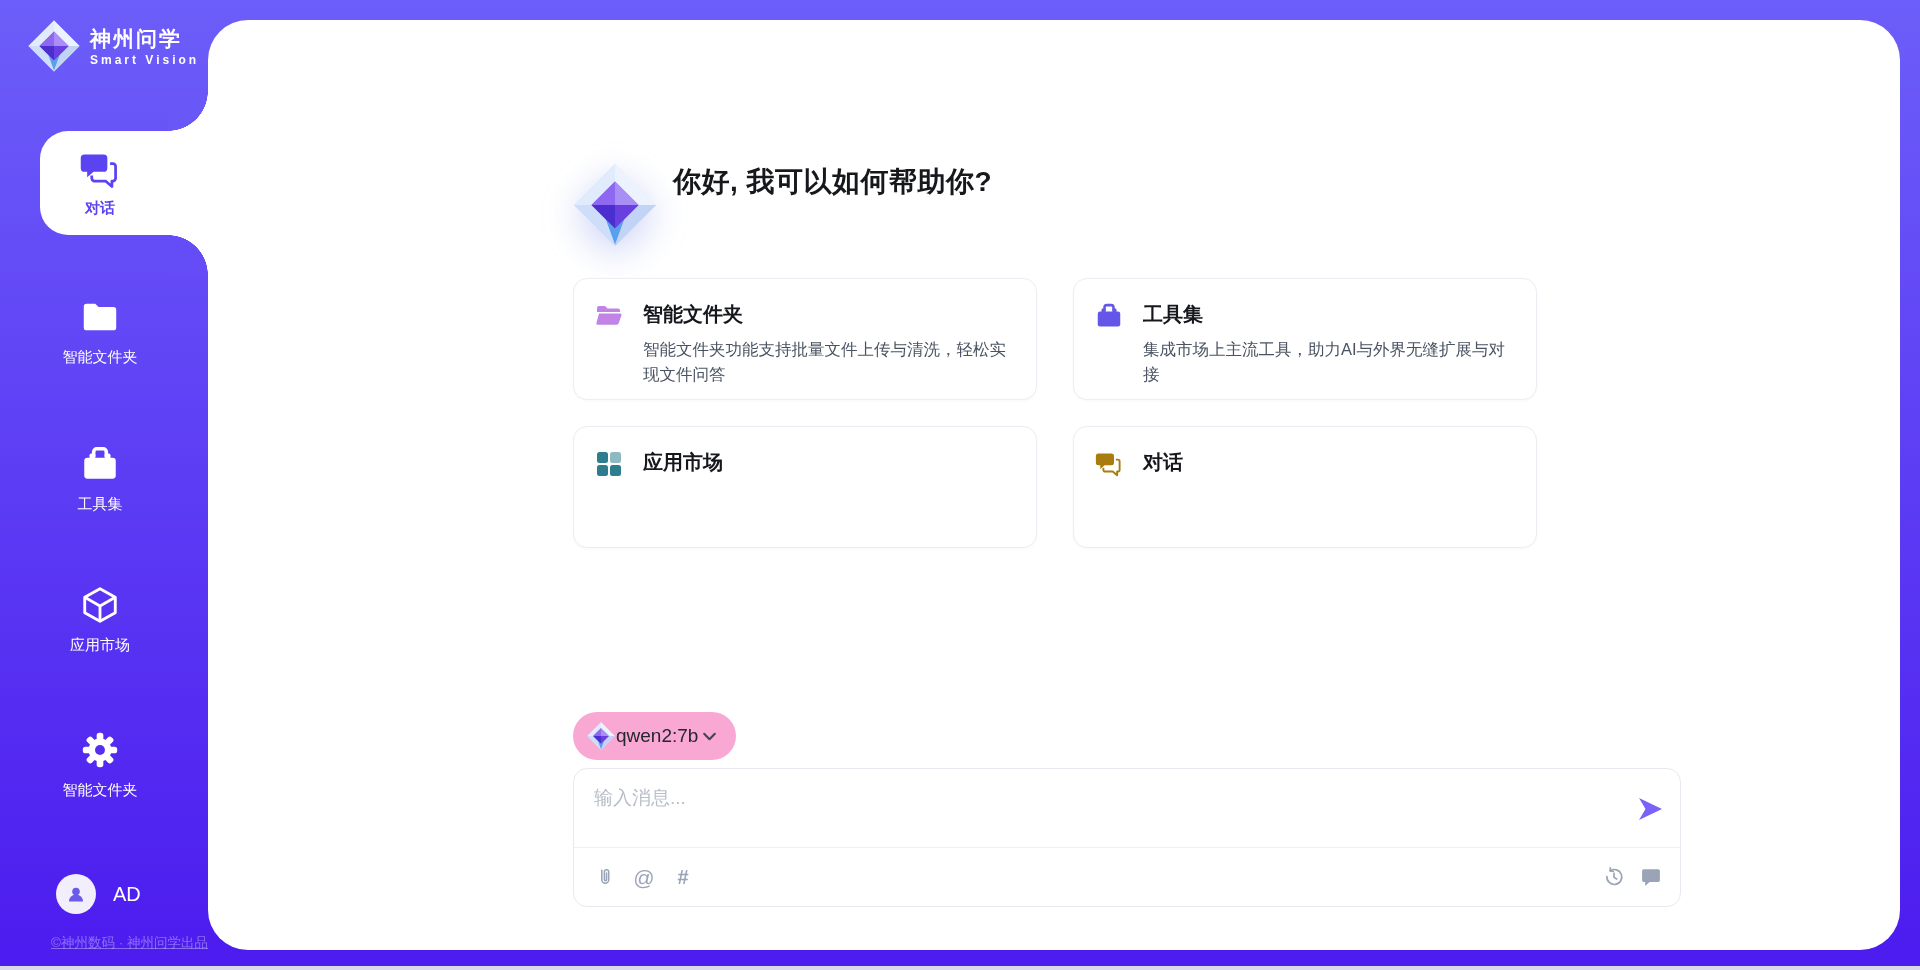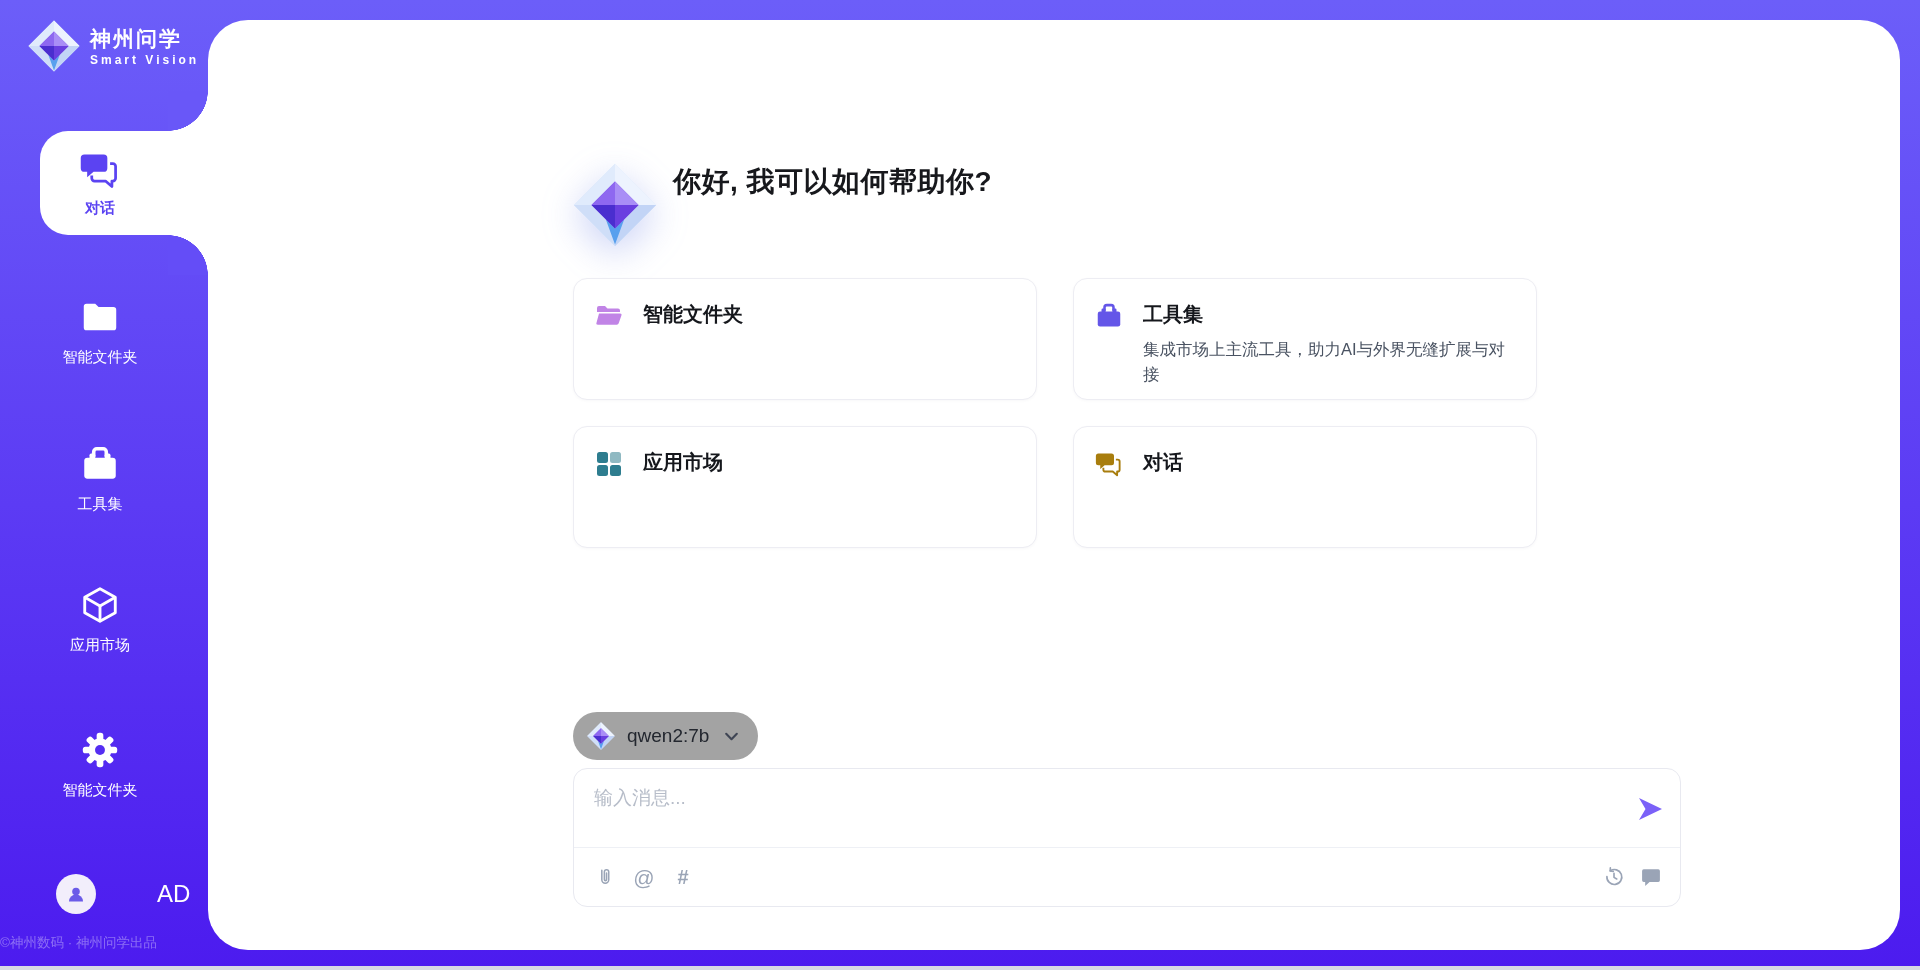--- a/index.html
+++ b/index.html
@@ -25,43 +25,43 @@
   .tab-active .nav-icon { width:44px; height:44px; }
   .tab-active .nav-label { font-size:15px; font-weight:600; }
 
   .nav-item { position:absolute; left:0; width:200px; text-align:center; color:#ffffff; cursor:pointer; }
   .nav-item .nav-icon { width:42px; height:42px; display:inline-block; }
   .nav-item .nav-label { display:block; margin-top:6px; font-size:15px; }
 
   .user-row { position:absolute; left:56px; top:874px; display:flex; align-items:center; gap:17px; cursor:pointer; }
   .avatar { width:40px; height:40px; border-radius:50%; background:#f2eefb; display:flex; align-items:center; justify-content:center; }
   .avatar svg { width:24px; height:24px; }
-  .user-name { color:#fff; font-size:24px;margin-left:44px; }
-  .sidebar-footer { position:absolute; left:0; top:934px; width:208px; text-align:left;
-                    font-size:13.5px; color:rgba(255,255,255,0.35); white-space:nowrap; }
+  .user-name { color:#fff; font-size:20px; }
+  .sidebar-footer { position:absolute; left:0; top:934px; width:208px; text-align:right;
+                    font-size:13.5px; color:rgba(255,255,255,0.35); white-space:nowrap;text-decoration:underline; }
 
   
   .content { position:absolute; left:208px; top:20px; width:1692px; height:930px;
              background:#ffffff; border-radius:40px; }
 
   .greeting { position:absolute; left:365px; top:143px; display:flex; gap:16px; }
   .greeting svg.diamond { width:84px; height:84px; filter:drop-shadow(0 10px 18px rgba(110,130,230,0.35)); }
   .greeting h1 { font-size:28px; font-weight:800; color:#17181c; letter-spacing:0.5px; }
 
   .cards { position:absolute; left:365px; top:258px; display:grid;
            grid-template-columns:464px 464px; column-gap:36px; row-gap:26px; }
   .card { height:122px; background:#fff; border:1px solid #ededf3; border-radius:14px;
           padding:22px 20px 0 20px; display:flex; gap:19px; cursor:pointer;
           box-shadow:0 1px 3px rgba(25,25,60,0.03); }
   .card-icon { width:30px; height:30px; flex:none; margin-top:0; }
   .card-title { font-size:20px; font-weight:700; color:#15171c; margin-bottom:9px; }
   .card-desc  { font-size:16.5px; color:#4a5362; line-height:25px; }
 
   .model-pill { position:absolute; left:365px; top:692px; height:48px; border-radius:24px;
-                background:#a3a3a3; display:flex; align-items:center; gap:12px;
+                background:#f9a8d4; display:flex; align-items:center; gap:1px;
                 padding:0 18px 0 14px; cursor:pointer; }
   .model-pill svg.diamond { width:28px; height:28px; }
   .model-name { font-size:19px; color:#23272f; }
   .chev { width:17px; height:17px; margin-left:2px; }
 
   .composer { position:absolute; left:365px; top:748px; width:1108px; height:139px;
               background:#fff; border:1px solid #e8e9f0; border-radius:14px; }
   .composer-top { position:relative; height:79px; border-bottom:1px solid #eef0f5; }
   .composer textarea { position:absolute; left:20px; top:16px; width:840px; height:52px;
               border:none; outline:none; resize:none; background:transparent;
@@ -195,20 +195,21 @@
 
       <div class="card">
         <svg class="card-icon" viewBox="0 0 30 30">
           <g fill="#c184e6">
             <path d="M3 7 a2 2 0 0 1 2 -2 h6 l2.5 2.5 H24 a2 2 0 0 1 2 2 V11 H3 z"></path>
             <path d="M5 12.5 h21 a1.5 1.5 0 0 1 1.4 2 l-2.7 7.8 a2 2 0 0 1 -1.9 1.4 H3.9 a1.5 1.5 0 0 1 -1.4 -2 z"></path>
           </g>
         </svg>
         <div class="card-body">
           <div class="card-title">智能文件夹</div>
+          <div class="card-desc">智能文件夹功能支持批量文件上传与清洗，轻松实现文件问答</div>
         </div>
       </div>
 
       <div class="card">
         <svg class="card-icon" viewBox="0 0 40 40" style="color:#6456e8">
             <use href="#toolbox"></use>
           </svg>
         <div class="card-body">
           <div class="card-title">工具集</div>
           <div class="card-desc">集成市场上主流工具，助力AI与外界无缝扩展与对接</div>

